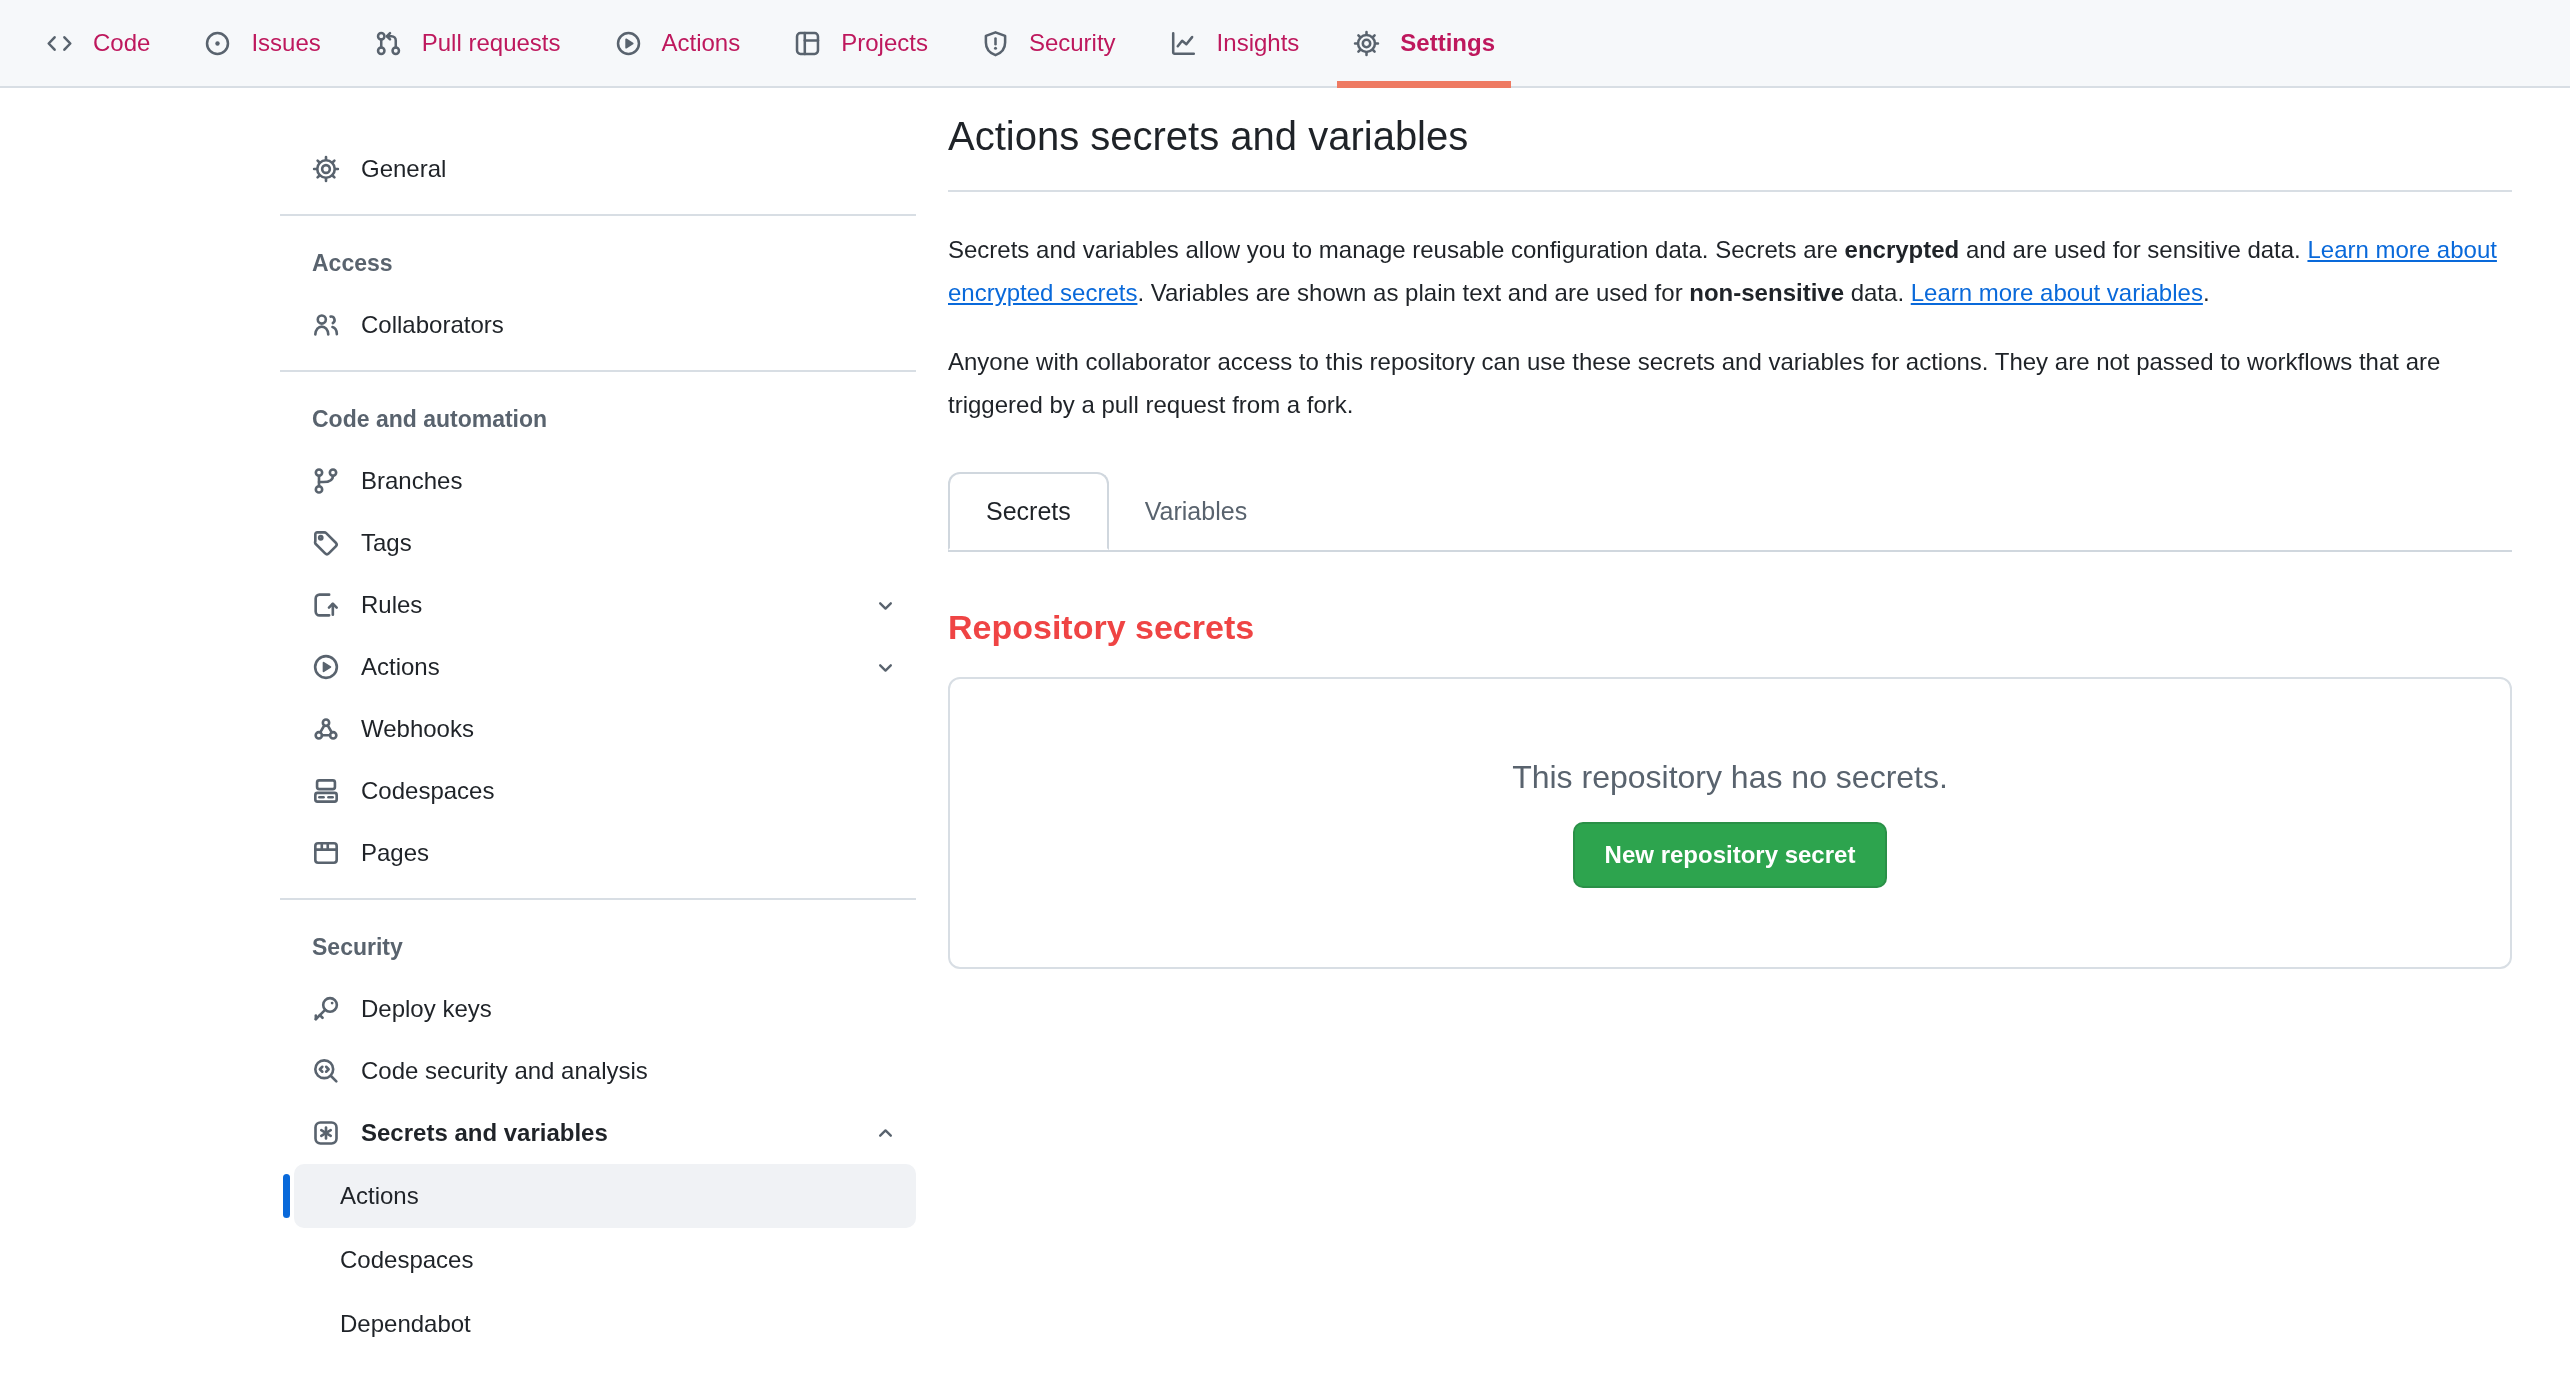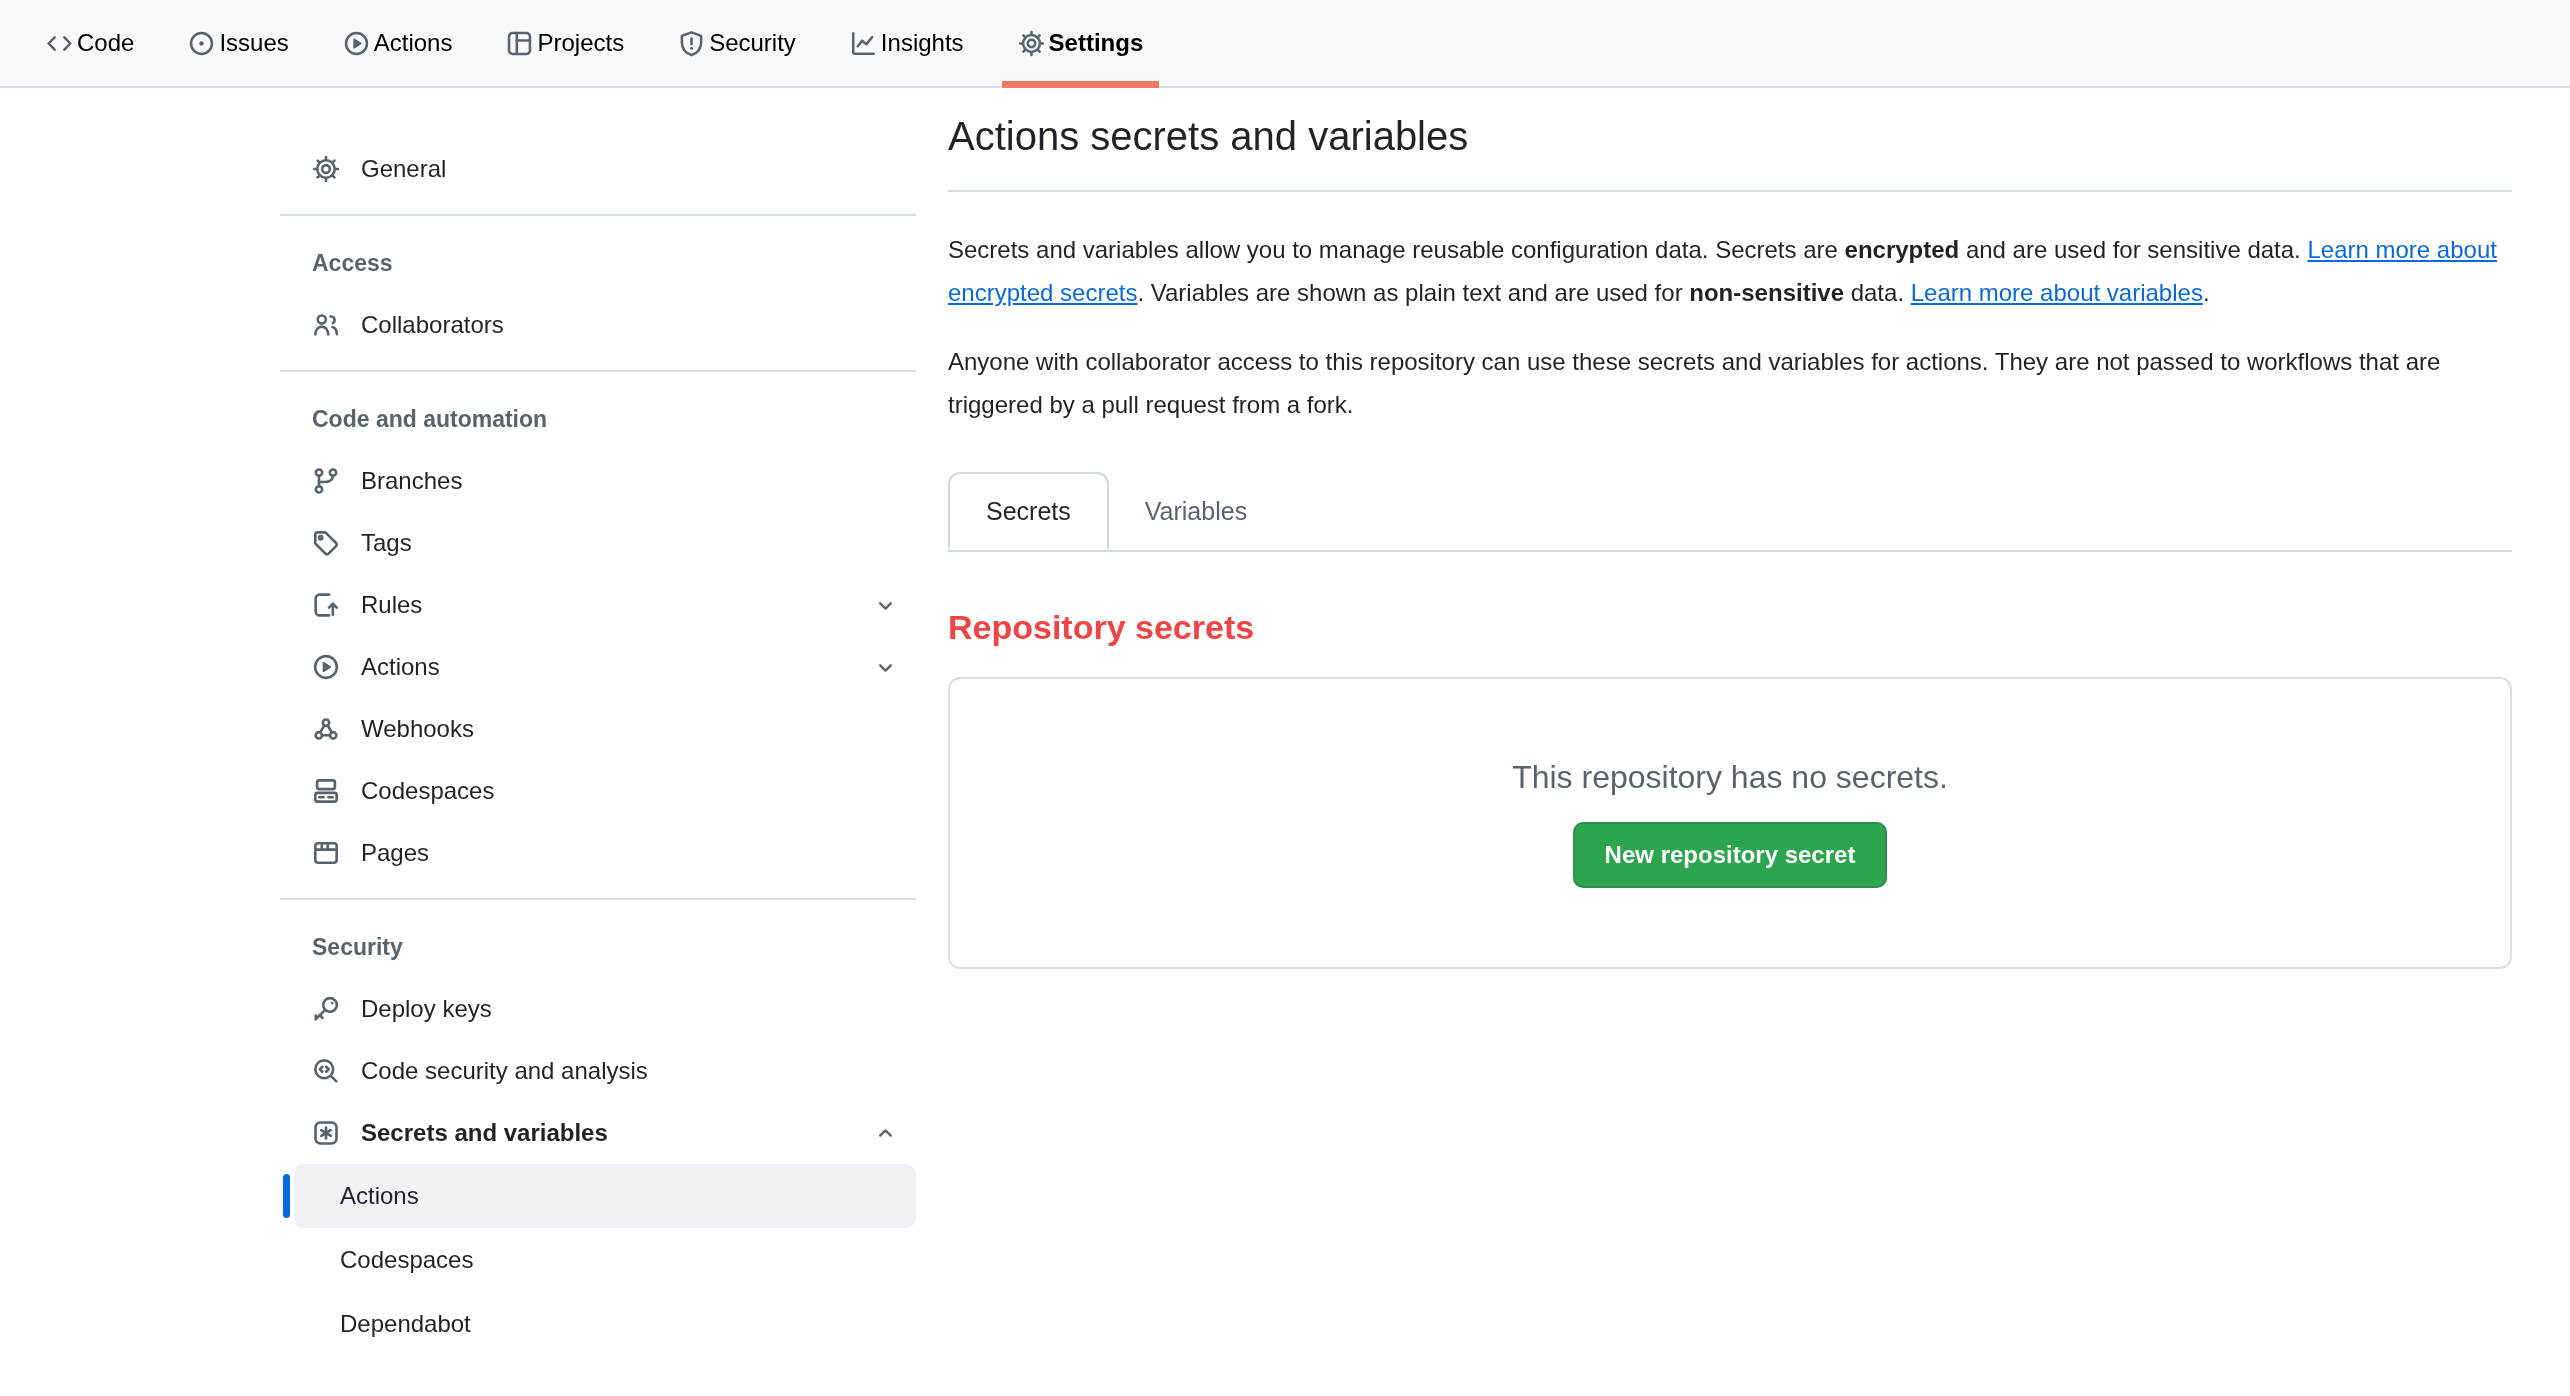--- a/index.html
+++ b/index.html
@@ -19,25 +19,25 @@
     height: 88px;
     background: #f6f8fa;
     border-bottom: 2px solid #d8dee4;
     display: flex;
     align-items: stretch;
     padding-left: 32px;
   }
   .nav-item {
     position: relative;
     display: flex; align-items: center;
-    gap: 4px;
+    gap: 20px;
     padding: 0 14px;
     margin-right: 26px;
     font-size: 24px;
-    color: #000000;
+    color: #be185d;
     text-decoration: none;
     cursor: pointer;
   }
   .nav-item .ic { width: 27px; height: 27px; flex: none; }
   .nav-item.active .lbl { font-weight: 700; }
   .nav-item.active::after {
     content: "";
     position: absolute;
     left: -2px; right: -2px; bottom: -2px;
     height: 7px;
@@ -206,20 +206,33 @@
   <a class="nav-item">
     <span class="ic">
       <svg viewBox="0 0 16 16" width="27" height="27">
           <circle cx="8" cy="8" r="6.2"></circle>
           <circle cx="8" cy="8" r="1.3" fill="#59636e" stroke="none"></circle>
         </svg>
     </span>
     <span class="lbl">Issues</span>
   </a>
 
+  <a class="nav-item">
+    <span class="ic">
+      <svg viewBox="0 0 16 16" width="27" height="27">
+          <circle cx="3.7" cy="3.7" r="1.9"></circle>
+          <circle cx="3.7" cy="12.3" r="1.9"></circle>
+          <circle cx="12.3" cy="12.3" r="1.9"></circle>
+          <path d="M3.7 5.6v4.8"></path>
+          <path d="M7.2 3.7h2.6a2.5 2.5 0 0 1 2.5 2.5v4.2"></path>
+          <path d="M8.9 1.9 7.1 3.7l1.8 1.8"></path>
+        </svg>
+    </span>
+    <span class="lbl">Pull requests</span>
+  </a>
 
   <a class="nav-item">
     <span class="ic">
       <svg viewBox="0 0 16 16" width="27" height="27">
           <circle cx="8" cy="8" r="6.2"></circle>
           <path d="M6.6 5.5 10.5 8l-3.9 2.5Z" fill="#59636e" stroke="#59636e" stroke-width="1"></path>
         </svg>
     </span>
     <span class="lbl">Actions</span>
   </a>

